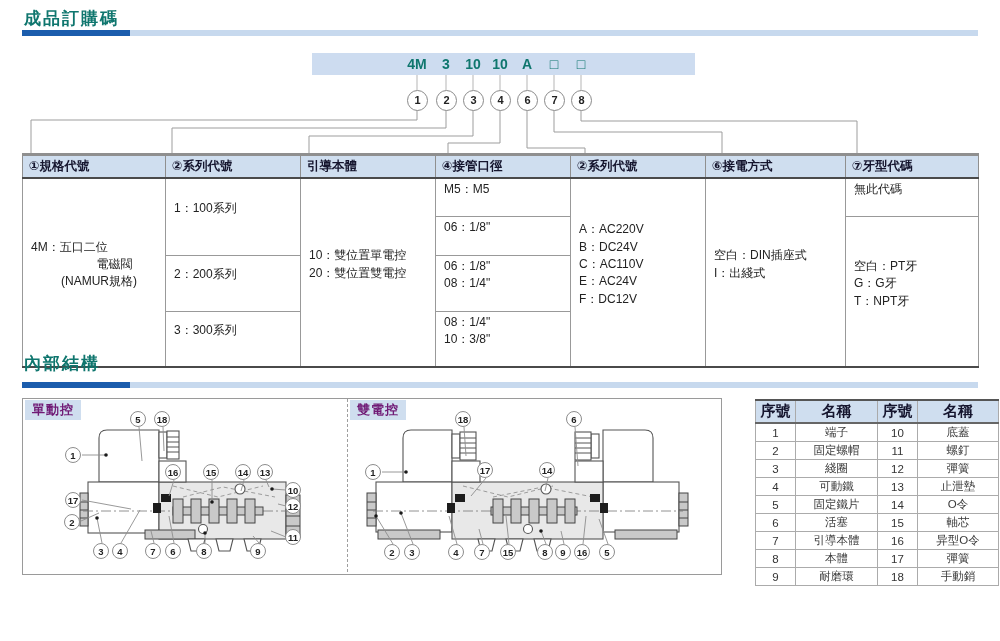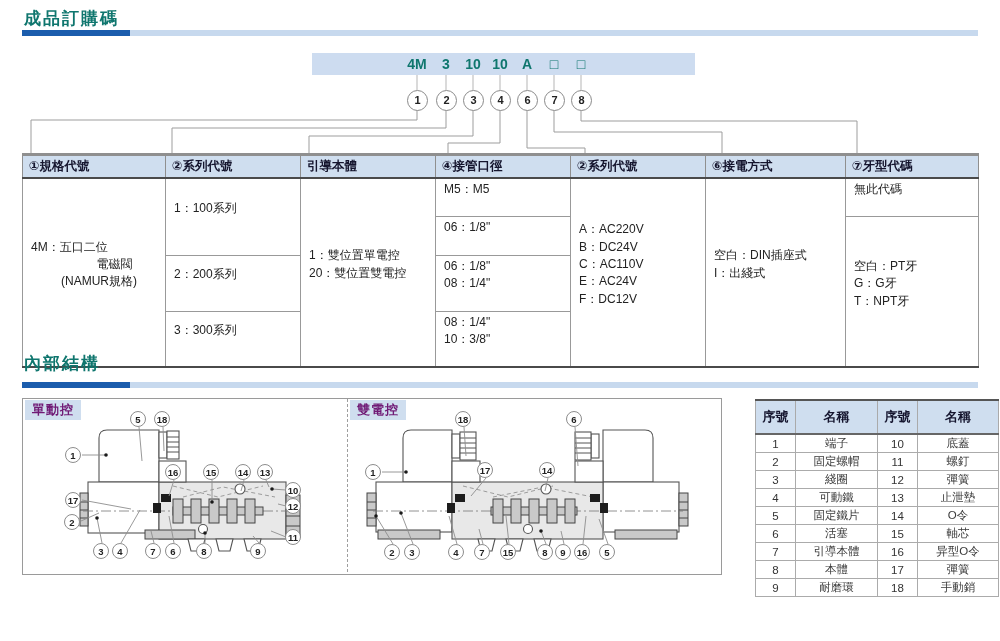--- a/index.html
+++ b/index.html
@@ -34,22 +34,22 @@
   .diagram-divider{left:324px;top:0;width:0;height:173px;border-left:1px dashed #9e9e9e;}
   .panel-chip{position:absolute;top:1px;background:#cfdeef;font-size:13px;font-weight:bold;
               color:#701a75;padding:1px 7px;letter-spacing:1px;}
   .callout{position:absolute;min-width:16px;height:16px;border:1px solid #8d8d8d;border-radius:9px;
            background:#fff;font-size:9.5px;font-weight:600;color:#222;text-align:center;
            line-height:16px;padding:0 1px;box-sizing:border-box;}
   
   table.parts{position:absolute;left:755px;top:399px;width:243px;border-collapse:collapse;
               table-layout:fixed;border-top:2px solid #555;border-bottom:1px solid #aaa;}
   table.parts th{background:#cfdeef;border:1px solid #aaa;border-top:none;
-              border-bottom:2px solid #666;font-size:13px;font-weight:bold;color:#15152e;
-              height:18px;padding:7px 0;font-family:Liberation Mono, monospace;}
+              border-bottom:2px solid #666;font-size:15px;font-weight:bold;color:#15152e;
+              height:18px;padding:1px 0;font-family:Liberation Mono, monospace;}
   table.parts td{border:1px solid #ababab;font-size:11.5px;color:#3a3a3a;text-align:center;
               height:17px;padding:0;}
   table.parts td.num{color:#333;}
   .drawline{stroke:#555;fill:#ffffff;stroke-width:1.1;}
   .drawgray{stroke:#555;fill:#e8e8e8;stroke-width:1.1;}
   .drawdark{stroke:#444;fill:#c9c9c9;stroke-width:1;}
 </style>
 </head>
 <body>
 
@@ -119,21 +119,21 @@
     <th>⑦牙型代碼</th>
   </tr>
   <tr style="height:17px;">
     <td rowspan="4" class="cell-spec">
           <div class="ln">4M：五口二位</div>
           <div class="ln">電磁閥</div>
           <div class="ln">(NAMUR規格)</div>
         </td>
     <td rowspan="2">1：100系列</td>
     <td rowspan="4">
-          <div class="ln">1：雙位置單電控</div>
+          <div class="ln">10：雙位置單電控</div>
           <div class="ln">20：雙位置雙電控</div>
         </td>
     <td>M5：M5</td>
     <td rowspan="4">
           <div class="ln">A：AC220V</div>
           <div class="ln">B：DC24V</div>
           <div class="ln">C：AC110V</div>
           <div class="ln">E：AC24V</div>
           <div class="ln">F：DC12V</div>
         </td>

